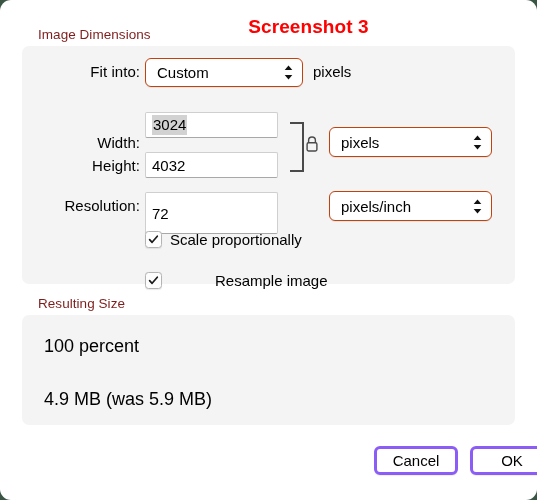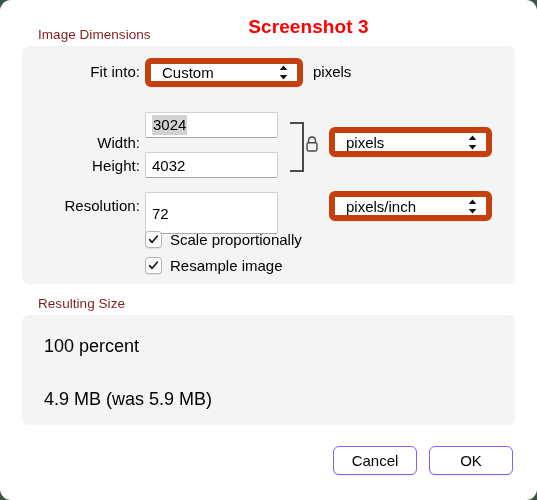--- a/index.html
+++ b/index.html
@@ -79,21 +79,21 @@
   }
   #label-fit-into { left: 20px; top: 63px; }
   #label-width { left: 20px; top: 134px; }
   #label-height { left: 20px; top: 157px; }
   #label-resolution { left: 20px; top: 197px; }
 
   
   .popup-button {
     position: absolute;
     background: #ffffff;
-    border: 6px solid #c2410c;
+    border: 1px solid #c2410c;
     border-radius: 6px;
     box-shadow: 0 1px 1px rgba(0,0,0,0.07);
     box-sizing: border-box;
     display: flex;
     align-items: center;
     cursor: default;
   }
   .popup-button .popup-value {
     font-size: 15px;
     color: #000000;
@@ -173,21 +173,21 @@
   }
 
   
   .checkbox-row {
     position: absolute;
     display: flex;
     align-items: center;
     cursor: default;
   }
   #checkbox-row-scale { left: 145px; top: 231px; }
-  #checkbox-row-resample { left: 145px; top: 257px; }
+  #checkbox-row-resample { left: 145px; top: 272px; gap: 45px; }
   .checkbox-box {
     width: 15px;
     height: 15px;
     background: #fdfdfd;
     border: 1px solid #b4b4b4;
     border-radius: 3.5px;
     box-shadow: 0 0.5px 1px rgba(0,0,0,0.08);
     display: flex;
     align-items: center;
     justify-content: center;
@@ -207,32 +207,33 @@
     color: #000000;
     left: 44px;
   }
   #result-percent { top: 336px; }
   #result-filesize { top: 389px; }
 
   
   .action-button {
     position: absolute;
     background: #ffffff;
-    border: 1px solid #8b5cf6;
+    border: 3px solid #8b5cf6;
     border-radius: 6px;
     box-shadow: 0 1px 1px rgba(0,0,0,0.07);
     box-sizing: border-box;
     font-size: 15px;
     color: #000000;
     font-family: "Liberation Sans", sans-serif;
     display: flex;
     align-items: center;
     justify-content: center;
     cursor: default;
     padding: 0;
+    margin-left: 41px;
   }
   #button-cancel { left: 333px; top: 446px; width: 84px; height: 29px; }
   #button-ok { left: 429px; top: 446px; width: 84px; height: 29px; }
 </style>
 </head>
 <body>
 
 <div id="dialog-window">
 
   <div class="group-label" id="label-image-dimensions">Image Dimensions</div>

